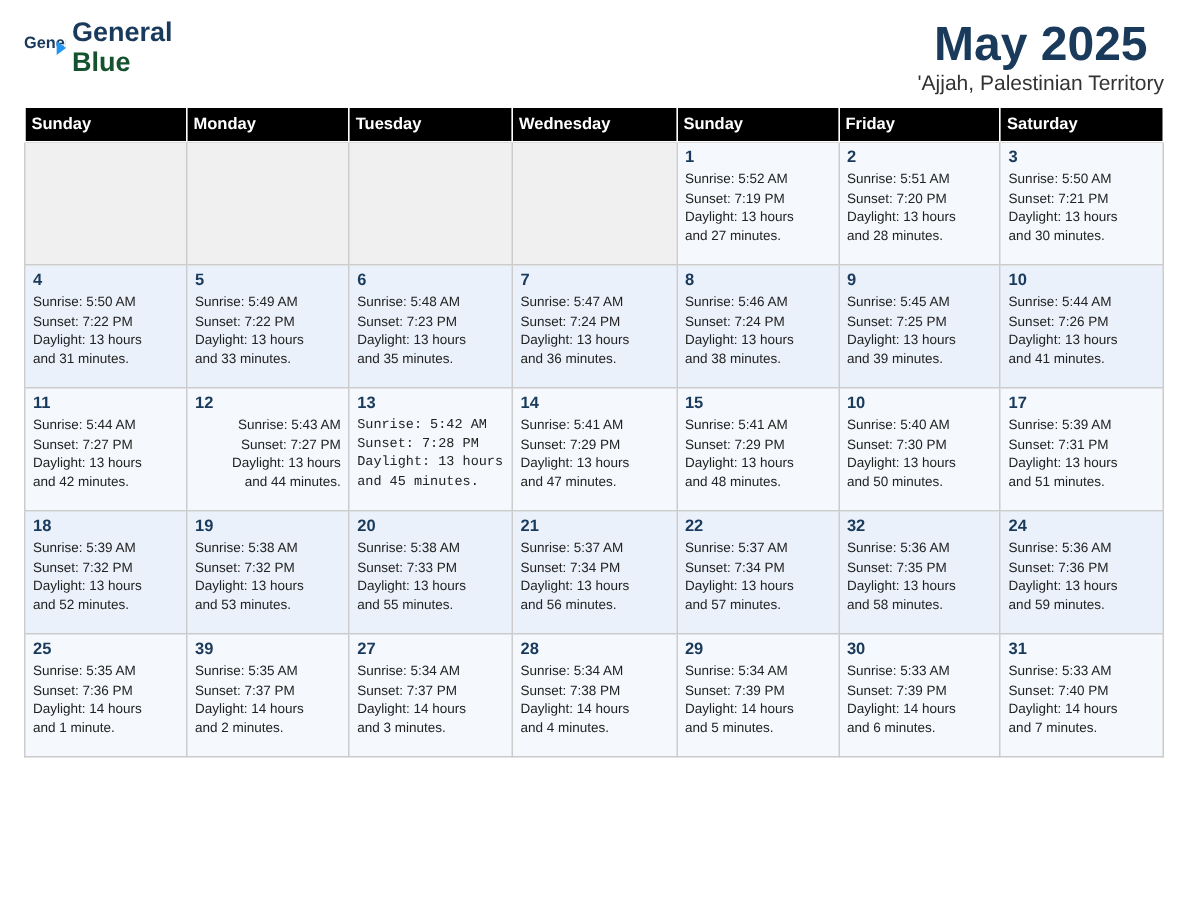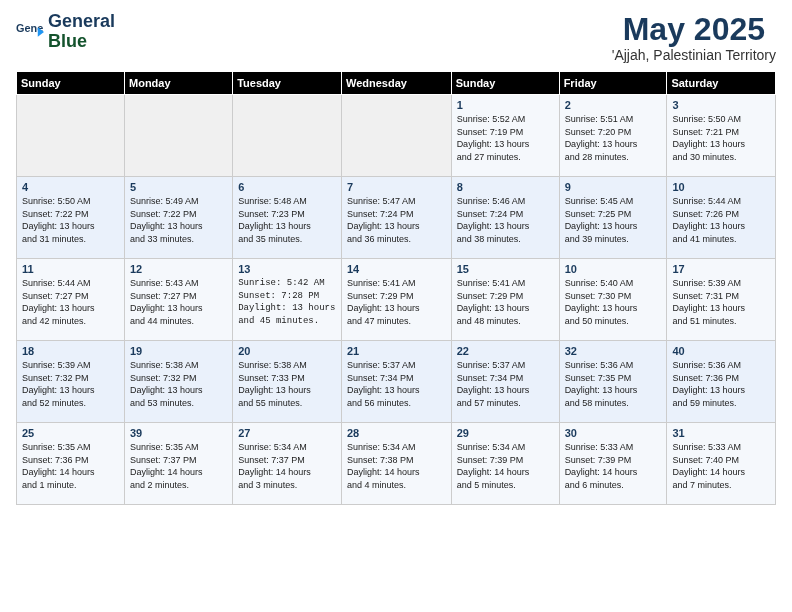--- a/index.html
+++ b/index.html
@@ -210,21 +210,21 @@
         <tr>
           <td>
             <div class="day-number">11</div>
             <div class="day-info" style="white-space: pre-line;">Sunrise: 5:44 AM
 Sunset: 7:27 PM
 Daylight: 13 hours
 and 42 minutes.</div>
           </td>
           <td>
             <div class="day-number">12</div>
-            <div class="day-info" style="white-space: pre-line;">Sunrise: 5:43 AM
+            <div class="day-info" style="white-space: pre-line; text-align: right;">Sunrise: 5:43 AM
 Sunset: 7:27 PM
 Daylight: 13 hours
 and 44 minutes.</div>
           </td>
           <td>
             <div class="day-number">13</div>
             <div class="day-info" style="white-space: pre-line; font-family: Liberation Mono, monospace;">Sunrise: 5:42 AM
 Sunset: 7:28 PM
 Daylight: 13 hours
 and 45 minutes.</div>
@@ -295,21 +295,21 @@
 and 57 minutes.</div>
           </td>
           <td>
             <div class="day-number">32</div>
             <div class="day-info" style="white-space: pre-line;">Sunrise: 5:36 AM
 Sunset: 7:35 PM
 Daylight: 13 hours
 and 58 minutes.</div>
           </td>
           <td>
-            <div class="day-number">40</div>
+            <div class="day-number">24</div>
             <div class="day-info" style="white-space: pre-line;">Sunrise: 5:36 AM
 Sunset: 7:36 PM
 Daylight: 13 hours
 and 59 minutes.</div>
           </td>
         </tr>
         <tr>
           <td>
             <div class="day-number">25</div>
             <div class="day-info" style="white-space: pre-line;">Sunrise: 5:35 AM

